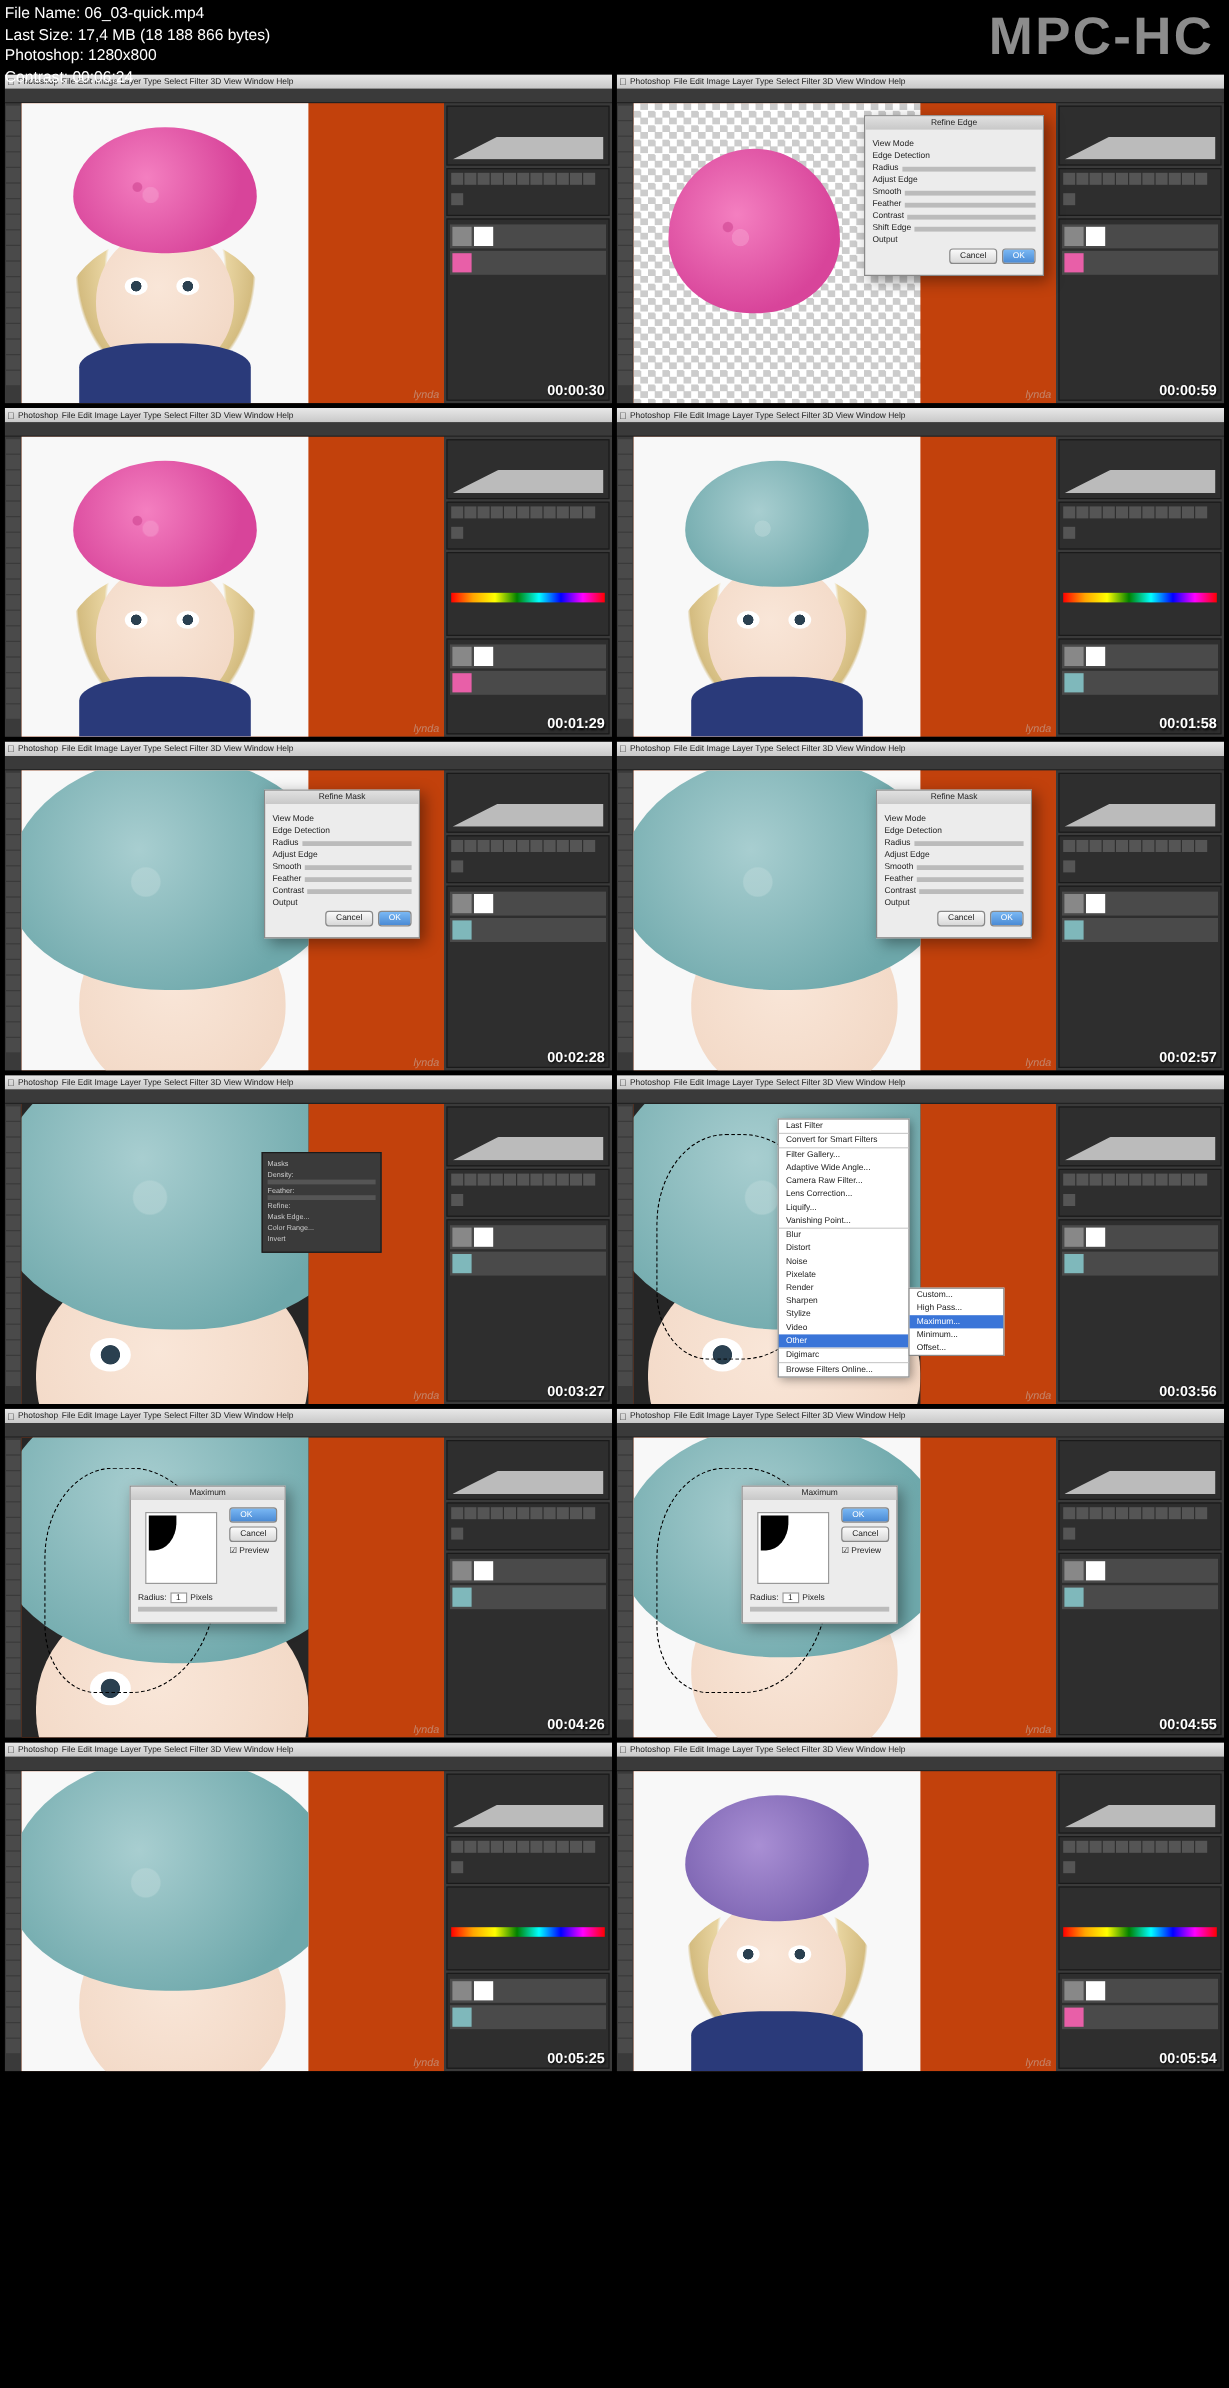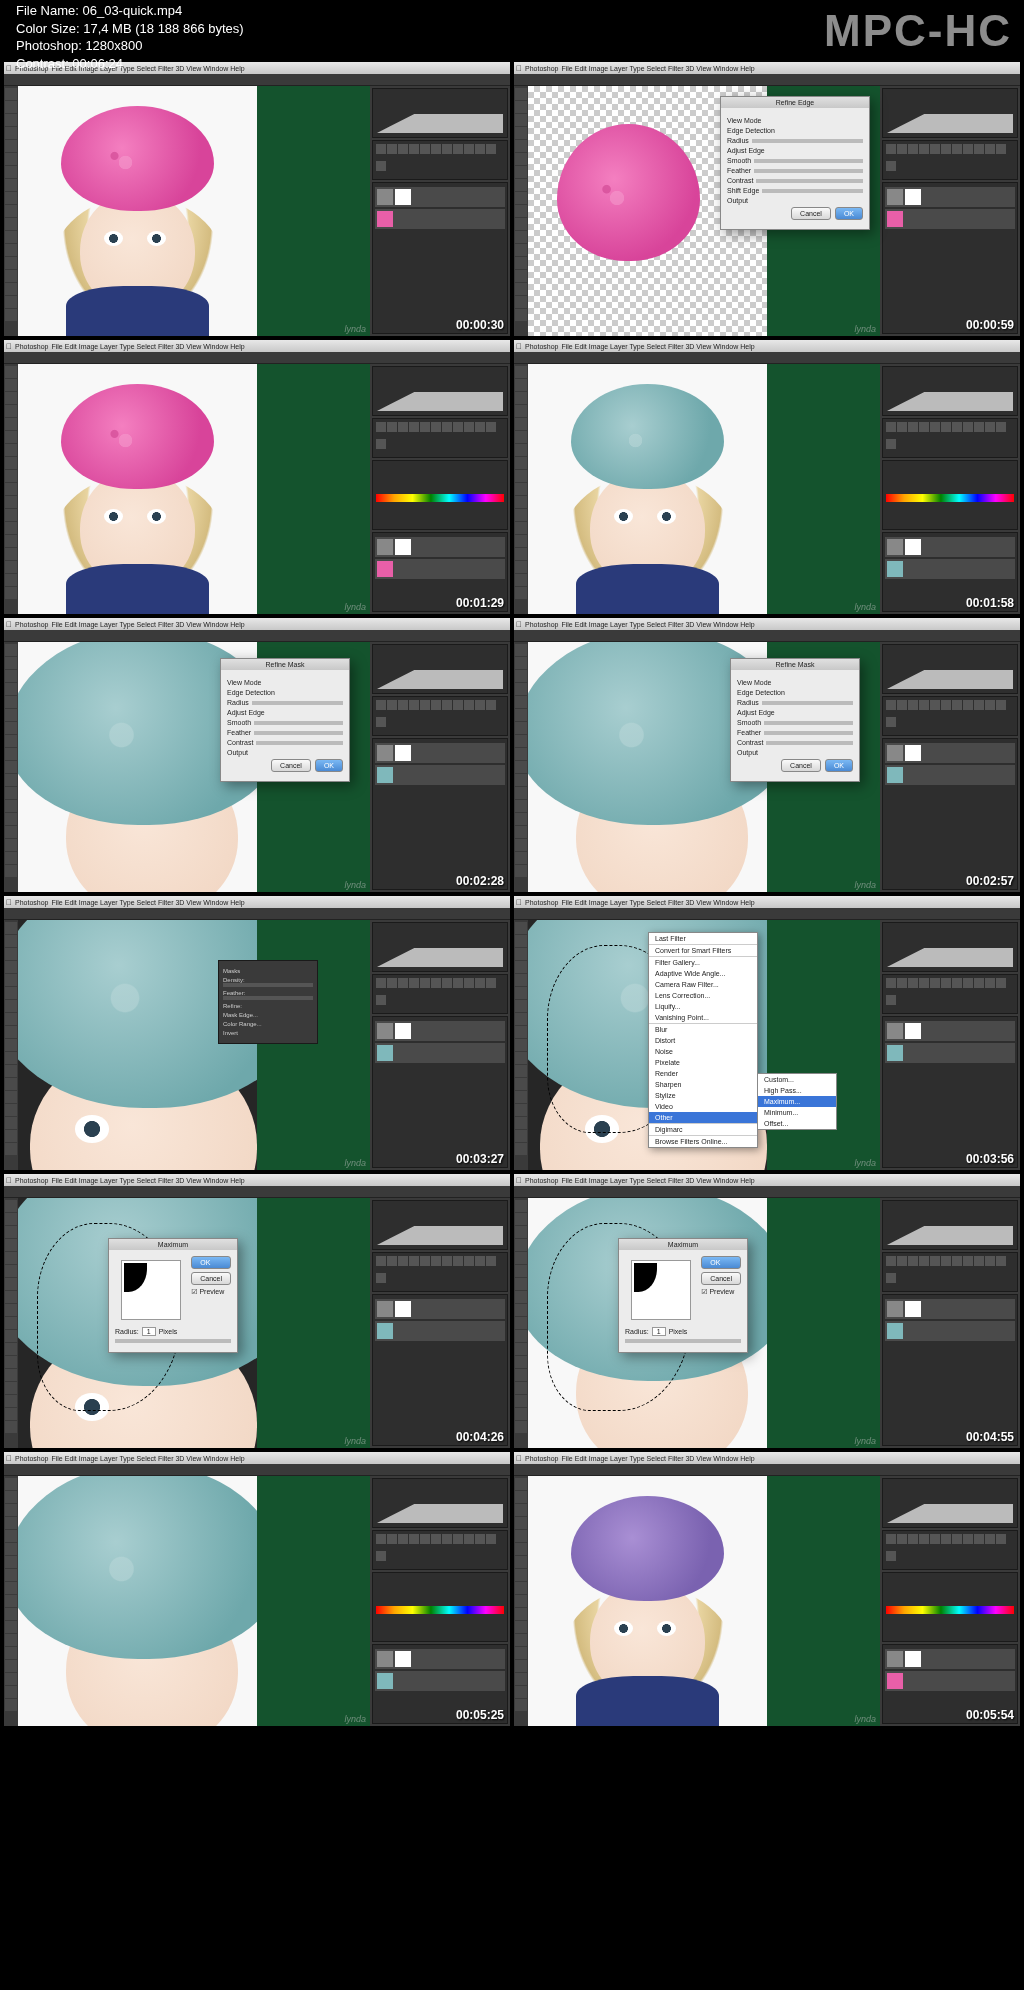--- a/index.html
+++ b/index.html
@@ -7,21 +7,21 @@
   width: 1024px;
   height: 1990px;
   background: #000;
   font-family: Arial, sans-serif;
   position: relative;
   color: #fff;
 }
 .header-info {
   position: absolute;
   top: 2px;
-  left: 16px;
+  left: 4px;
   font-size: 13px;
   line-height: 1.35;
   z-index: 10;
 }
 .header-info div { white-space: pre; }
 .watermark {
   position: absolute;
   top: 6px;
   right: 12px;
   font-size: 44px;
@@ -76,21 +76,21 @@
   gap: 1px;
   padding: 2px 1px;
 }
 .toolbar .tool {
   width: 12px;
   height: 12px;
   background: #4a4a4a;
 }
 .canvas-area {
   flex: 1;
-  background: #14532d;
+  background: #c2410c;
   display: flex;
   align-items: stretch;
   justify-content: flex-start;
   position: relative;
 }
 .canvas {
   width: 68%;
   height: 100%;
   background: #f8f8f8;
   position: relative;
@@ -330,21 +330,21 @@
   z-index: 3;
 }
 .mask-panel .mrow { margin: 3px 0; }
 .mask-panel .mslider { height:4px; background:#555; }
 </style>
 </head>
 <body>
 
 <div class="header-info">
   <div><span>File Name: </span><span>06_03-quick.mp4</span></div>
-  <div><span>Color Size: </span><span>17,4 MB (18 188 866 bytes)</span></div>
+  <div><span>Last Size: </span><span>17,4 MB (18 188 866 bytes)</span></div>
   <div><span>Photoshop: </span><span>1280x800</span></div>
   <div><span>Contrast: </span><span>00:06:24</span></div>
 </div>
 <div class="watermark">MPC-HC</div>
 
 <div class="grid" id="grid">
   <div class="thumb">
     <div class="menubar">
       <span class="apple"></span>
       <span>Photoshop</span>

